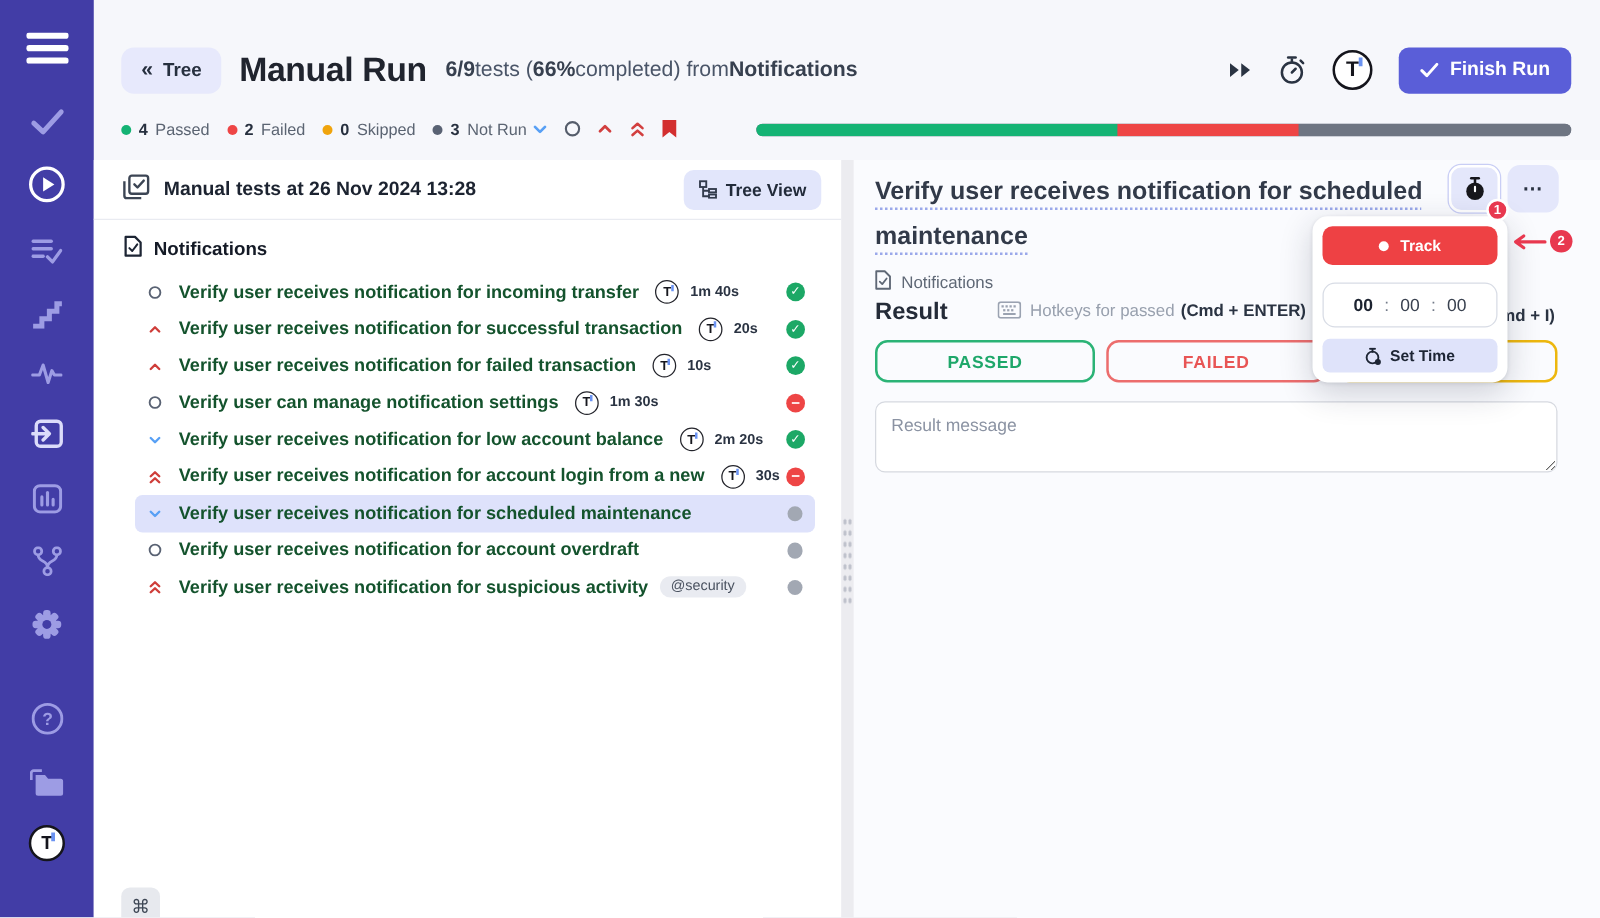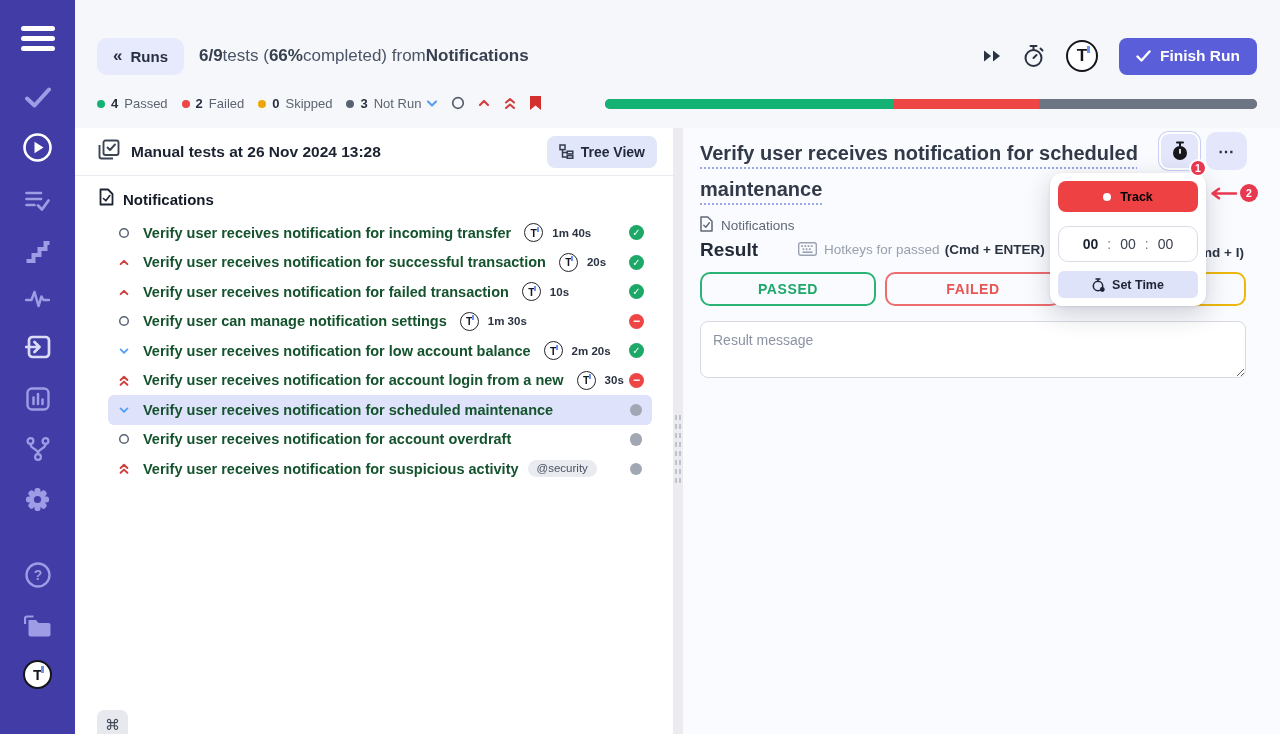--- a/index.html
+++ b/index.html
@@ -160,21 +160,21 @@
   .message-box::placeholder { color:#8b93a3; }
   
   .timer-popup {
     position:absolute; left:367px; top:45px; width:156px; z-index:50;
     background:#fff; border-radius:12px; padding:8px;
     box-shadow:0 8px 26px rgba(30,35,60,0.20), 0 1px 3px rgba(30,35,60,0.10);
   }
   .track-btn {
     width:100%; height:31px; background:#ee4144; border:none; border-radius:8px;
     display:flex; align-items:center; justify-content:center; gap:9px;
-    color:#000000; font-family:inherit; font-size:12.5px; font-weight:700; cursor:pointer;
+    color:#ffffff; font-family:inherit; font-size:12.5px; font-weight:700; cursor:pointer;
   }
   .track-btn .rec-dot { width:8px; height:8px; border-radius:50%; background:#fff; }
   .time-box {
     margin-top:14px; height:36px; border:1px solid #d8dce5; border-radius:10px;
     display:flex; align-items:center; justify-content:center; gap:9px; font-size:14px;
   }
   .time-box .t-main { font-weight:800; color:#1c2330; }
   .time-box .t-sub { color:#39414f; }
   .time-box .t-colon { color:#737b89; }
   .settime-btn {
@@ -285,22 +285,23 @@
       <div class="logo-circle">
           <span>T</span>
           <i></i>
         </div>
     </div>
   </aside>
 
   <header class="topbar">
     <button class="back-btn">
       <span class="chev">«</span>
-      <span>Runs</span>
+      <span>Tree</span>
     </button>
+    <h1 class="page-title">Manual Run</h1>
     <div class="subtitle">
       <b>6/9</b>
       <span>tests (</span>
       <b>66%</b>
       <span>completed) from</span>
       <b>Notifications</b>
     </div>
     <div class="spacer"></div>
     <button class="icon-btn">
       <svg width="20" height="14" viewBox="0 0 20 14">

